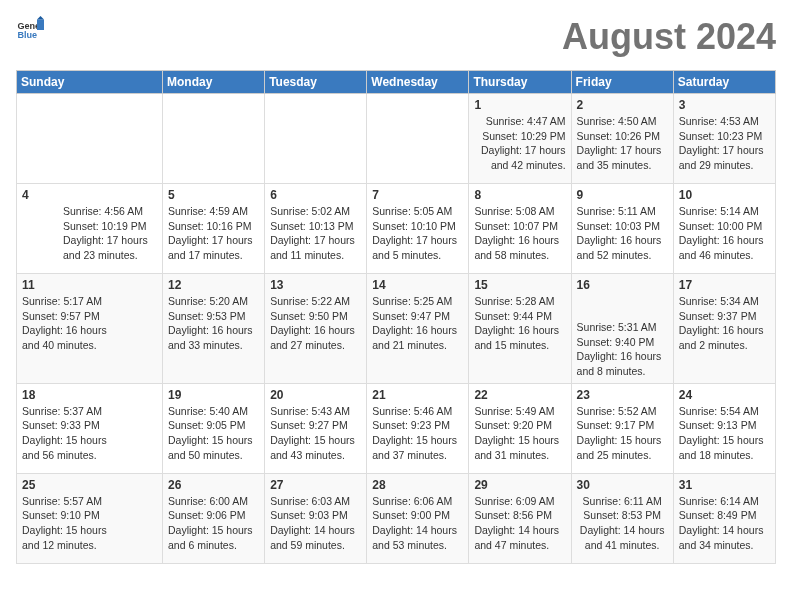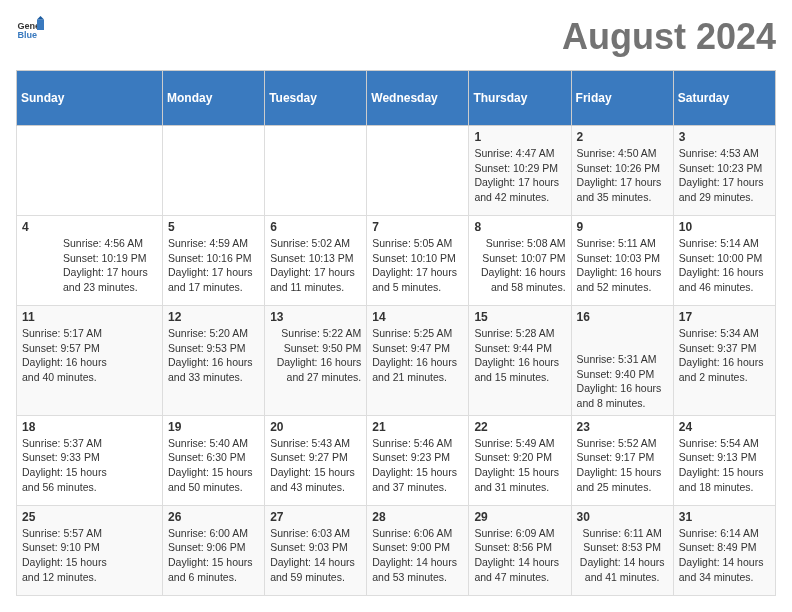--- a/index.html
+++ b/index.html
@@ -40,21 +40,21 @@
     table {
       width: 100%;
       border-collapse: collapse;
       font-size: 11px;
     }
     thead tr {
       background-color: #3a7abf;
       color: #fff;
     }
     thead th {
-      padding: 20px 4px;
+      padding: 4px 4px;
       text-align: left;
       font-size: 12px;
       font-weight: bold;
       border: 1px solid #ccc;
     }
     tbody tr {
       vertical-align: top;
     }
     tbody td {
       border: 1px solid #ddd;
@@ -112,21 +112,21 @@
       </tr>
   </thead>
   <tbody id="calendar-body">
   <tr>
         <td class="empty-cell"></td>
         <td class="empty-cell"></td>
         <td class="empty-cell"></td>
         <td class="empty-cell"></td>
         <td>
           <span class="day-number">1</span>
-          <div class="day-info" style="white-space: pre-line;">Sunrise: 4:47 AM
+          <div class="day-info" style="white-space: pre-line; text-align: right;">Sunrise: 4:47 AM
 Sunset: 10:29 PM
 Daylight: 17 hours
 and 42 minutes.</div>
         </td>
         <td>
           <span class="day-number">2</span>
           <div class="day-info" style="white-space: pre-line;">Sunrise: 4:50 AM
 Sunset: 10:26 PM
 Daylight: 17 hours
 and 35 minutes.</div>
@@ -163,21 +163,21 @@
         </td>
         <td>
           <span class="day-number">7</span>
           <div class="day-info" style="white-space: pre-line;">Sunrise: 5:05 AM
 Sunset: 10:10 PM
 Daylight: 17 hours
 and 5 minutes.</div>
         </td>
         <td>
           <span class="day-number">8</span>
-          <div class="day-info" style="white-space: pre-line; text-align: right;">Sunrise: 5:08 AM
+          <div class="day-info" style="white-space: pre-line;">Sunrise: 5:08 AM
 Sunset: 10:07 PM
 Daylight: 16 hours
 and 58 minutes.</div>
         </td>
         <td>
           <span class="day-number">9</span>
           <div class="day-info" style="white-space: pre-line;">Sunrise: 5:11 AM
 Sunset: 10:03 PM
 Daylight: 16 hours
 and 52 minutes.</div>
@@ -200,21 +200,21 @@
         </td>
         <td>
           <span class="day-number">12</span>
           <div class="day-info" style="white-space: pre-line;">Sunrise: 5:20 AM
 Sunset: 9:53 PM
 Daylight: 16 hours
 and 33 minutes.</div>
         </td>
         <td>
           <span class="day-number">13</span>
-          <div class="day-info" style="white-space: pre-line; text-align: right;">Sunrise: 5:22 AM
+          <div class="day-info" style="white-space: pre-line;">Sunrise: 5:22 AM
 Sunset: 9:50 PM
 Daylight: 16 hours
 and 27 minutes.</div>
         </td>
         <td>
           <span class="day-number">14</span>
           <div class="day-info" style="white-space: pre-line;">Sunrise: 5:25 AM
 Sunset: 9:47 PM
 Daylight: 16 hours
 and 21 minutes.</div>
@@ -245,21 +245,21 @@
         <td>
           <span class="day-number">18</span>
           <div class="day-info" style="white-space: pre-line;">Sunrise: 5:37 AM
 Sunset: 9:33 PM
 Daylight: 15 hours
 and 56 minutes.</div>
         </td>
         <td>
           <span class="day-number">19</span>
           <div class="day-info" style="white-space: pre-line;">Sunrise: 5:40 AM
-Sunset: 6:30 PM
+Sunset: 9:05 PM
 Daylight: 15 hours
 and 50 minutes.</div>
         </td>
         <td>
           <span class="day-number">20</span>
           <div class="day-info" style="white-space: pre-line;">Sunrise: 5:43 AM
 Sunset: 9:27 PM
 Daylight: 15 hours
 and 43 minutes.</div>
         </td>

